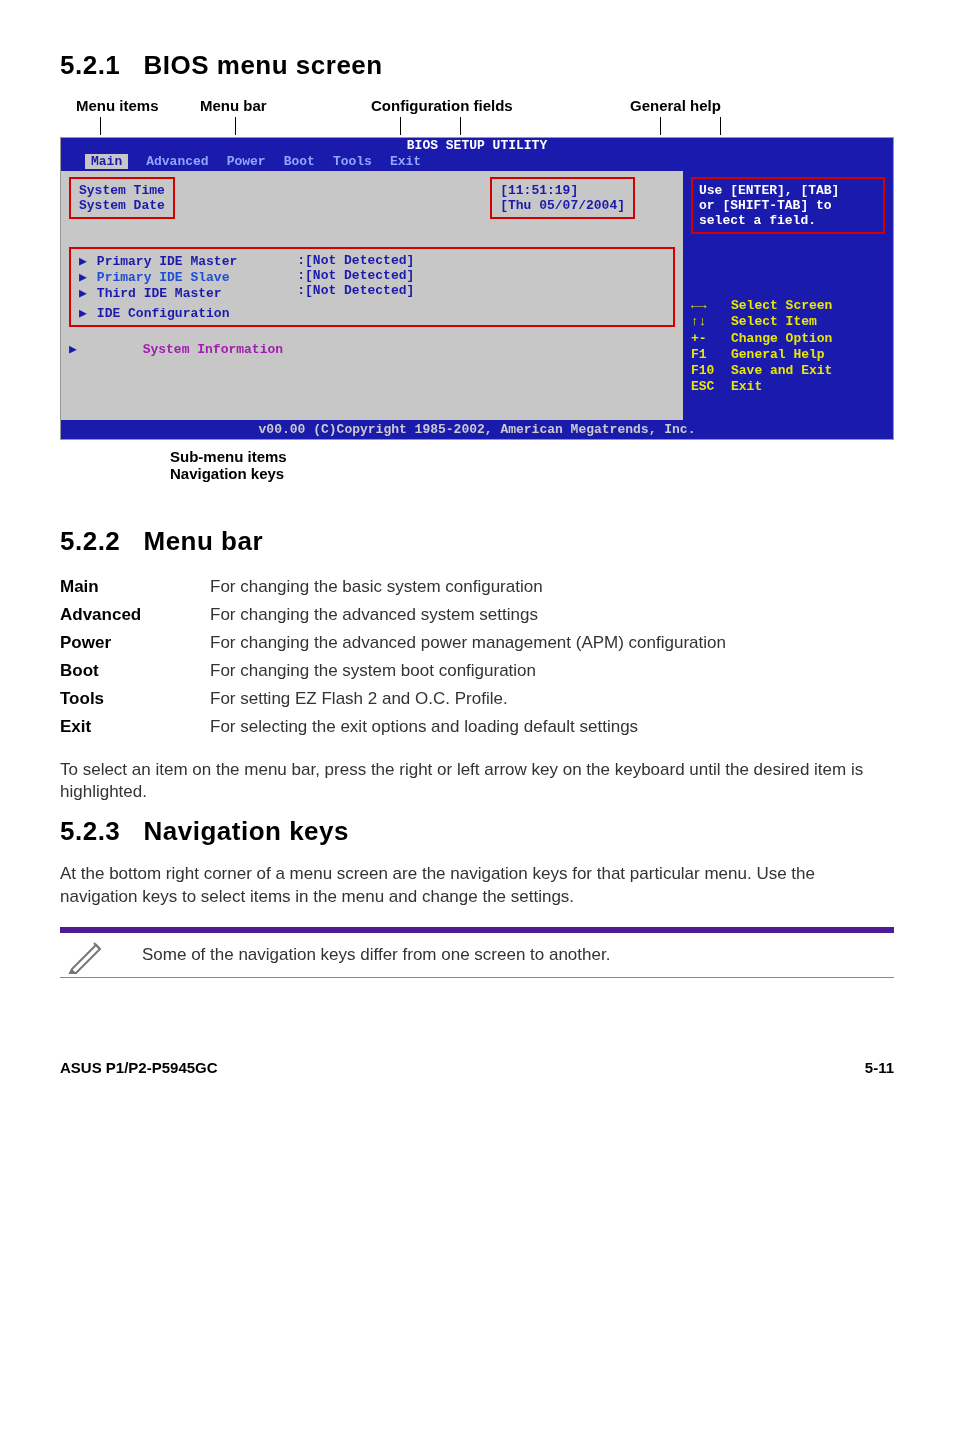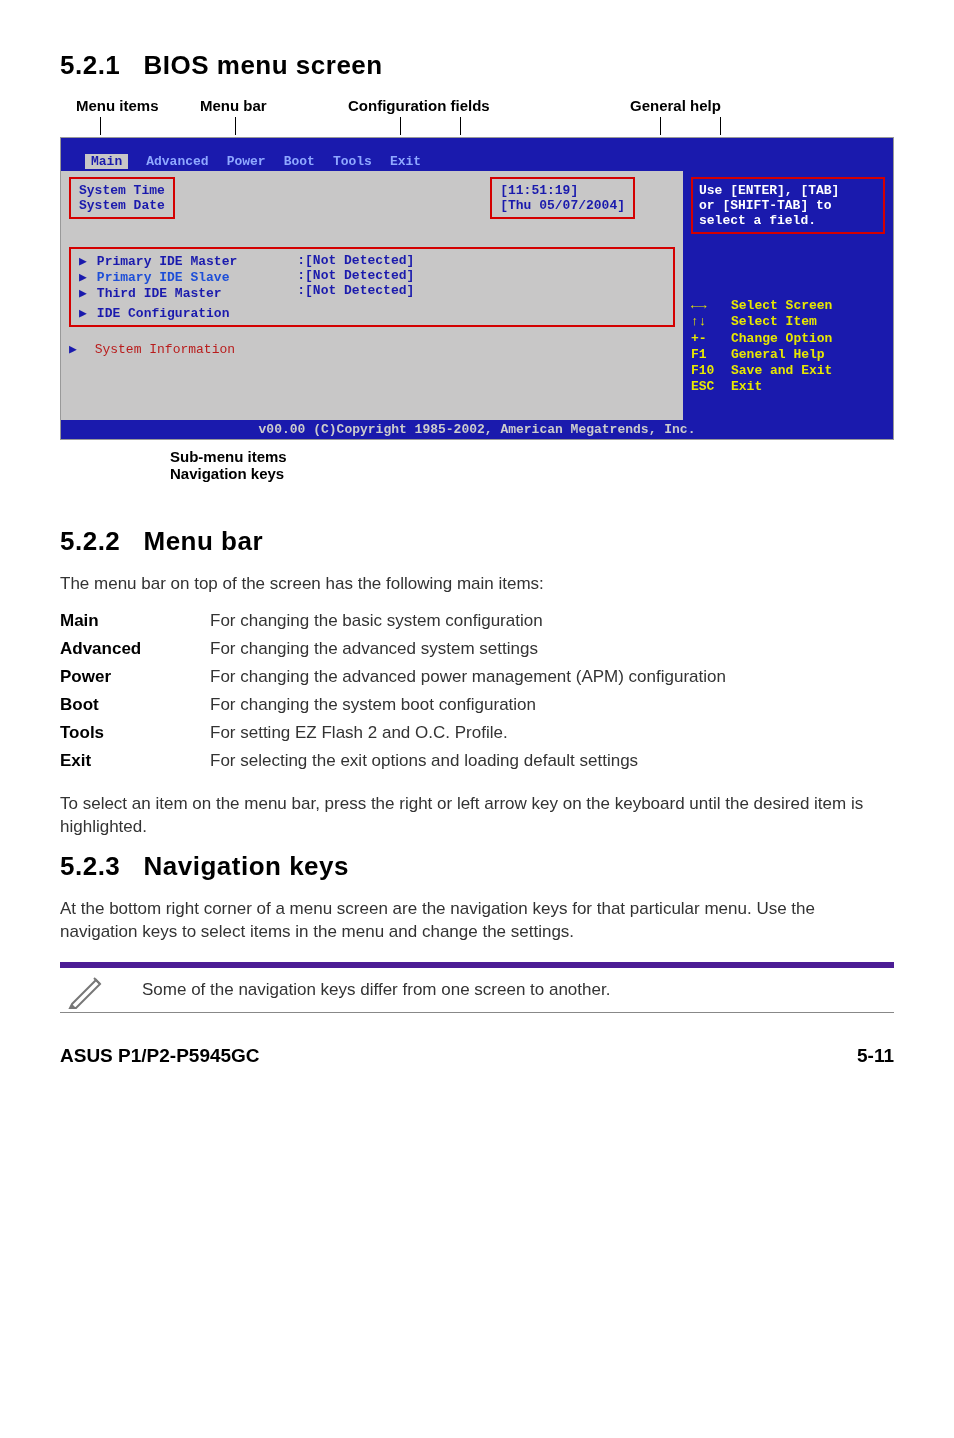--- a/index.html
+++ b/index.html
@@ -148,22 +148,22 @@
     border-bottom: 1px solid #888;
     padding: 2px 6px;
     margin-top: 18px;
   }
   .pencil {
     width: 40px; height: 40px; flex-shrink: 0;
   }
   .footer {
     display: flex;
     justify-content: space-between;
-    font-size: 19px;
-    margin-top: 32px;
+    font-size: 15px;
+    margin-top: 81px;
     font-weight: bold;
     text-align: right;
   }
   .label-ticks {
     position: relative;
     height: 22px;
   }
   .lbl {
     position: absolute;
     font-weight: bold;
@@ -180,30 +180,31 @@
 <h2 class="section-title">
   <span>5.2.1</span>&nbsp;&nbsp;
   <span>BIOS menu screen</span>
 </h2>
 
 <div class="label-ticks">
   <span class="lbl" style="left:16px">Menu items</span>
   <span class="vtick" style="left:40px; top:20px;"></span>
   <span class="lbl" style="left:140px">Menu bar</span>
   <span class="vtick" style="left:175px; top:20px;"></span>
-  <span class="lbl" style="left:288px">Configuration fields</span>
+  <span class="lbl" style="left:311px">Configuration fields</span>
   <span class="vtick" style="left:340px; top:20px;"></span>
   <span class="vtick" style="left:400px; top:20px;"></span>
   <span class="lbl" style="left:570px">General help</span>
   <span class="vtick" style="left:600px; top:20px;"></span>
   <span class="vtick" style="left:660px; top:20px;"></span>
 </div>
 
 <div class="bios-box" style="margin-top:18px;">
   <div class="bios-header">
+    <div class="bios-title-center">BIOS SETUP UTILITY</div>
     <div class="bios-tabs">
       <span class="bios-tab active">Main</span>
       <span class="bios-tab">Advanced</span>
       <span class="bios-tab">Power</span>
       <span class="bios-tab">Boot</span>
       <span class="bios-tab">Tools</span>
       <span class="bios-tab">Exit</span>
     </div>
   </div>
   <div class="bios-body">
@@ -228,21 +229,21 @@
         </div>
         <div style="margin-left:60px;color:#1a1aad;font-weight:bold;">
           <div>:[Not Detected]</div>
           <div>:[Not Detected]</div>
           <div>:[Not Detected]</div>
         </div>
       </div>
 
       <div class="sysinfo-row">
         <span class="tri">▶</span>
-        <span style="color:#b91c1c;font-weight:normal;">System Information</span>
+        <span style="color:#a21caf;font-weight:bold;margin-left:48px;">System Information</span>
       </div>
       <div style="height:40px;"></div>
     </div>
 
     <div class="bios-right">
       <div class="help-box">
         <div>Use [ENTER], [TAB]</div>
         <div>or [SHIFT-TAB] to</div>
         <div>select a field.</div>
       </div>
@@ -262,21 +263,20 @@
 <div class="sublabels">
   <span>Sub-menu items</span>
   <span>Navigation keys</span>
 </div>
 
 <div class="menu-section">
   <h2 class="section-title">
     <span>5.2.2</span>&nbsp;&nbsp;
     <span>Menu bar</span>
   </h2>
-  <p class="body-text">The menu bar on top of the screen has the following main items:</p>
 
   <table class="defs">
     <tbody>
         <tr>
           <td class="term">Main</td>
           <td>For changing the basic system configuration</td>
         </tr>
     <tr>
           <td class="term">Advanced</td>
           <td>For changing the advanced system settings</td>

